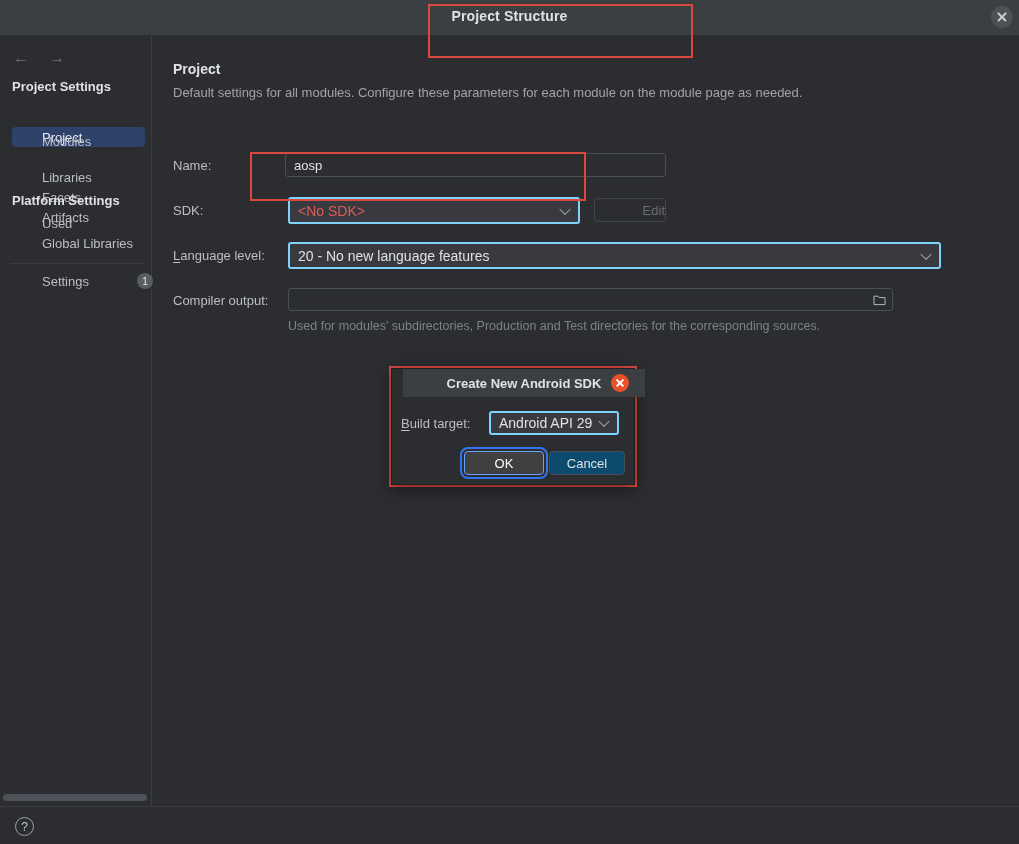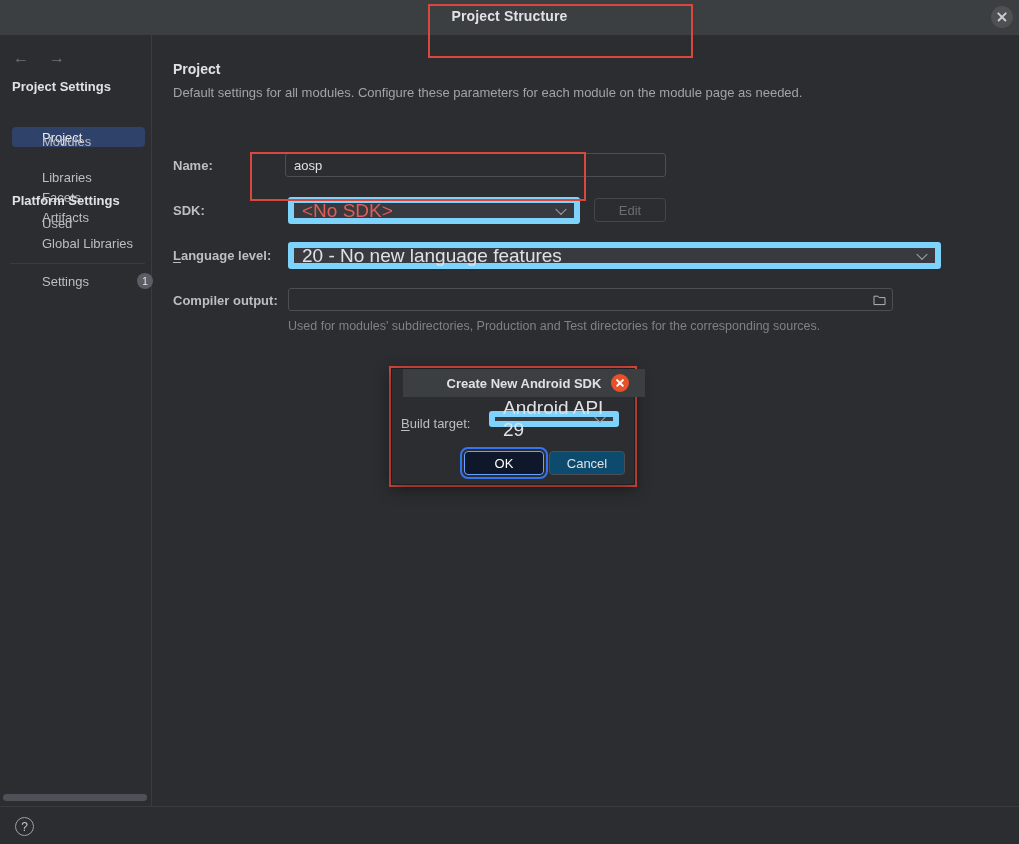--- a/index.html
+++ b/index.html
@@ -68,42 +68,42 @@
   }
   .hscroll-track { position: absolute; left: 0; bottom: 4px; width: 151px; height: 9px; }
   .hscroll-thumb { position: absolute; left: 3px; top: 1px; width: 144px; height: 7px;
                    background: #4e5157; border-radius: 4px; cursor: pointer; }
 
   
   .main { position: absolute; left: 153px; top: 35px; width: 866px; height: 771px; background: #2b2d30; }
   .panel-title { position: absolute; left: 20px; top: 26px; font-size: 14px; font-weight: bold; color: #dfe1e5; }
   .panel-sub { position: absolute; left: 20px; top: 50px; font-size: 13px; color: #a3a3a3; }
 
-  .flabel { position: absolute; font-size: 13px; color: #bcbec4; font-weight: bold; }
+  .flabel { position: absolute; font-size: 13px; color: #bcbec4; }
   .ftext {
     position: absolute; background: #2b2d30; border: 1px solid #4b4e54; border-radius: 3px;
     height: 24px; display: flex; align-items: center; padding: 0 8px;
     font-size: 13px; color: #dfe1e5;
   }
   .fcombo {
-    position: absolute; background: #383a3f; border: 6px solid #7dd3fc; border-radius: 3px;
+    position: absolute; background: #383a3f; border: 2px solid #7dd3fc; border-radius: 3px;
     height: 27px; display: flex; align-items: center; padding: 0 8px;
-    font-size: 19px; color: #dfe1e5; cursor: pointer;
+    font-size: 14px; color: #dfe1e5; cursor: pointer;
   }
   .chev {
     position: absolute; right: 9px; top: 50%; width: 8px; height: 8px;
     border-right: 1.5px solid #9da0a6; border-bottom: 1.5px solid #9da0a6;
     transform: translateY(-70%) rotate(45deg);
   }
   .btn {
     position: absolute; border: 1px solid #4b4e54; border-radius: 4px; background: #2b2d30;
     display: flex; align-items: center; justify-content: center;
     font-size: 13px; color: #dfe1e5; cursor: pointer;
   }
-  .btn.disabled { color: #6a6d73; border-color: #43464b; cursor: default; }
+  .btn.disabled { color: #6a6d73; border-color: #43464b; cursor: default; justify-content: flex-end; }
   .hint { position: absolute; font-size: 12.5px; color: #7e8287; }
   .folder-btn {
     position: absolute; width: 24px; height: 24px; display: flex;
     align-items: center; justify-content: center; cursor: pointer;
   }
   .uline { text-decoration: underline; text-underline-offset: 2px; }
 
   
   .dialog {
     position: absolute; left: 391px; top: 368px; width: 244px; height: 117px;
@@ -121,21 +121,21 @@
   }
   .dlg-close::before, .dlg-close::after {
     content: ""; position: absolute; left: 4px; top: 8.2px;
     width: 10px; height: 1.8px; background: #ffffff; border-radius: 1px;
   }
   .dlg-close::before { transform: rotate(45deg); }
   .dlg-close::after  { transform: rotate(-45deg); }
   .dlg-label { position: absolute; left: 9px; top: 47px; font-size: 13px; color: #bcbec4; }
   .dlg-ok {
     position: absolute; left: 72px; top: 82px; width: 80px; height: 24px;
-    background: #0f172a; border-radius: 4px; color: #fff; font-size: 13px;
+    background: #404040; border-radius: 4px; color: #fff; font-size: 13px;
     display: flex; align-items: center; justify-content: center; cursor: pointer;
     outline: 2px solid #3574f0; outline-offset: 2px; border: 1px solid #6aa0ff;
   }
   .dlg-cancel {
     position: absolute; left: 157px; top: 82px; width: 76px; height: 24px;
     background: #0c4a6e; border: 1px solid #4b4e54; border-radius: 4px;
     color: #dfe1e5; font-size: 13px;
     display: flex; align-items: center; justify-content: center; cursor: pointer;
   }
 
@@ -245,21 +245,21 @@
 
   <div class="dialog">
     <div class="dlg-titlebar">
       <span class="dlg-title">Create New Android SDK</span>
     </div>
     <div class="dlg-close"></div>
 
     <div class="dlg-label">
       <span class="uline">B</span><span>uild target:</span>
     </div>
-    <div class="fcombo" style="left:97px; top:42px; width:130px; height:16px">
+    <div class="fcombo" style="left:97px; top:42px; width:130px; height:24px">
       <span>Android API 29</span>
       <span class="chev"></span>
     </div>
 
     <div class="dlg-ok">
       <span>OK</span>
     </div>
     <div class="dlg-cancel">
       <span>Cancel</span>
     </div>

